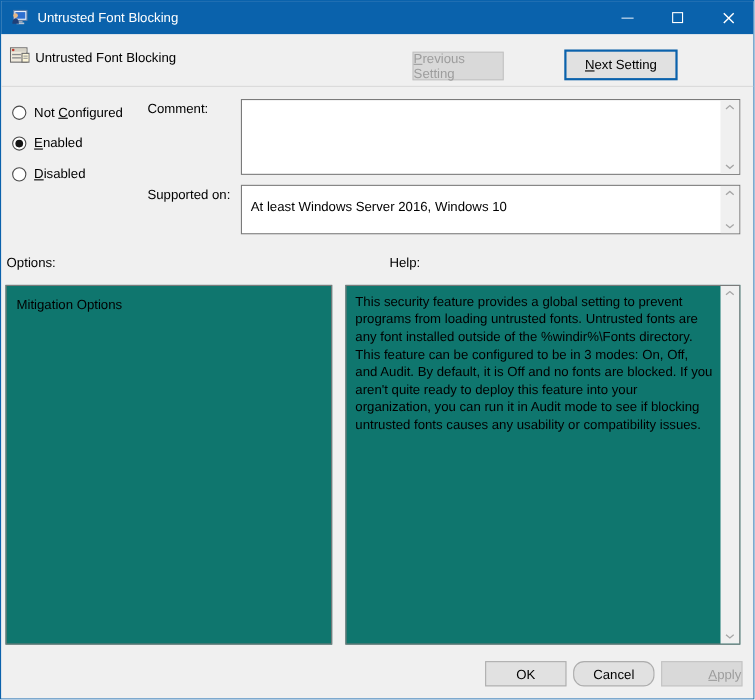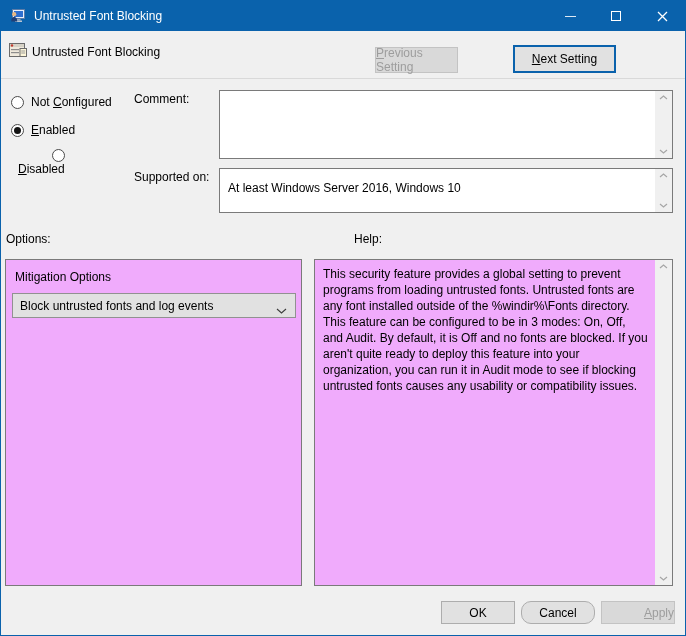--- a/index.html
+++ b/index.html
@@ -38,21 +38,21 @@
   }
   .btn.disabled { background:#d9d9d9; border-color:#c3c3c3; color:#9d9d9d;justify-content:flex-end; }
   #prev-btn { position:absolute; left:374px; top:46px; width:83px; height:26px; }
   #next-btn { position:absolute; left:512px; top:44px; width:103px; height:28px; border:2px solid #0a62ac; }
   #header-divider { position:absolute; left:0; right:0; top:77px; height:1px; background:#d9d9d9; }
   .ak { text-decoration:underline; }
   
   .radio-row { position:absolute; left:10px; height:16px; display:flex; align-items:flex-end; }
   #radio-not-configured { top:92px; }
   #radio-enabled { top:120px; }
-  #radio-disabled { top:148px;flex-direction:column; }
+  #radio-disabled { top:148px; }
   .radio {
     width:13px; height:13px; border:1px solid #4a4a4a; border-radius:50%;
     background:#fff; position:relative; flex:0 0 auto;
   }
   .radio.checked::after {
     content:""; position:absolute; left:2px; top:2px; width:7px; height:7px;
     border-radius:50%; background:#141414;
   }
   .radio-label { margin-left:7px; }
   
@@ -66,21 +66,21 @@
   #supported-box .box-text { position:absolute; left:8px; top:12px; right:24px; }
   .vscroll {
     position:absolute; top:0; bottom:0; right:0; width:17px; background:#f0f0f0;
     display:flex; flex-direction:column; justify-content:space-between; align-items:center;
     padding:4px 0;
   }
   .vscroll svg { display:block; }
   
   #options-label { position:absolute; left:5px; top:231px; }
   #help-label { position:absolute; left:313px; top:231px;margin-left:40px; }
-  .panel { position:absolute; background:#f0abfc; border:1px solid #7a7a7a; }
+  .panel { position:absolute; background:#0f766e; border:1px solid #7a7a7a; }
   #options-panel { left:4px; top:258px; width:297px; height:327px; }
   #help-panel { left:313px; top:258px; width:359px; height:327px; }
   #mitigation-label { position:absolute; left:9px; top:10px; }
   #mitigation-dropdown {
     position:absolute; left:6px; top:33px; width:284px; height:25px;
     background:#e1e1e1; border:1px solid #919191;
     display:flex; align-items:center;
     padding-left:7px; padding-right:24px;
   }
   #mitigation-dropdown .chevron { position:absolute; right:8px; top:9px; }
@@ -185,28 +185,20 @@
           <polyline points="1,1 4.5,4 8,1" stroke="#a6a6a6" stroke-width="1.2" fill="none"></polyline>
         </svg>
     </div>
   </div>
 
   <span id="options-label">Options:</span>
   <span id="help-label">Help:</span>
 
   <div id="options-panel" class="panel">
     <span id="mitigation-label">Mitigation Options</span>
-    <div id="mitigation-dropdown">
-      <span>Block untrusted fonts and log events</span>
-      <span class="chevron">
-        <svg width="11" height="6" viewBox="0 0 11 6">
-            <polyline points="1,1 5.5,5 10,1" stroke="#3c3c3c" stroke-width="1.1" fill="none"></polyline>
-          </svg>
-      </span>
-    </div>
   </div>
 
   <div id="help-panel" class="panel">
     <div id="help-text">This security feature provides a global setting to prevent programs from loading untrusted fonts. Untrusted fonts are any font installed outside of the %windir%\Fonts directory. This feature can be configured to be in 3 modes: On, Off, and Audit. By default, it is Off and no fonts are blocked. If you aren't quite ready to deploy this feature into your organization, you can run it in Audit mode to see if blocking untrusted fonts causes any usability or compatibility issues.</div>
     <div class="vscroll">
       <svg width="9" height="5" viewBox="0 0 9 5">
           <polyline points="1,4 4.5,1 8,4" stroke="#a6a6a6" stroke-width="1.2" fill="none"></polyline>
         </svg>
       <svg width="9" height="5" viewBox="0 0 9 5">
           <polyline points="1,1 4.5,4 8,1" stroke="#a6a6a6" stroke-width="1.2" fill="none"></polyline>

